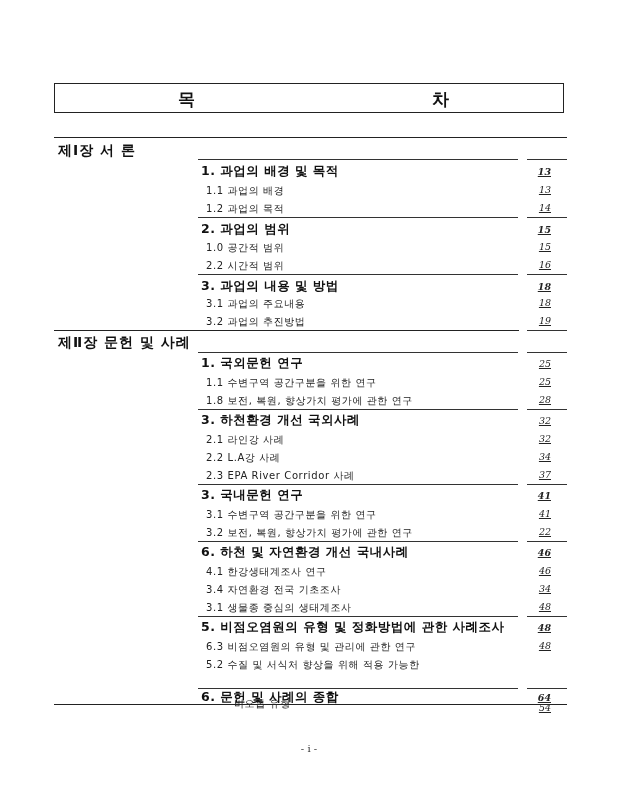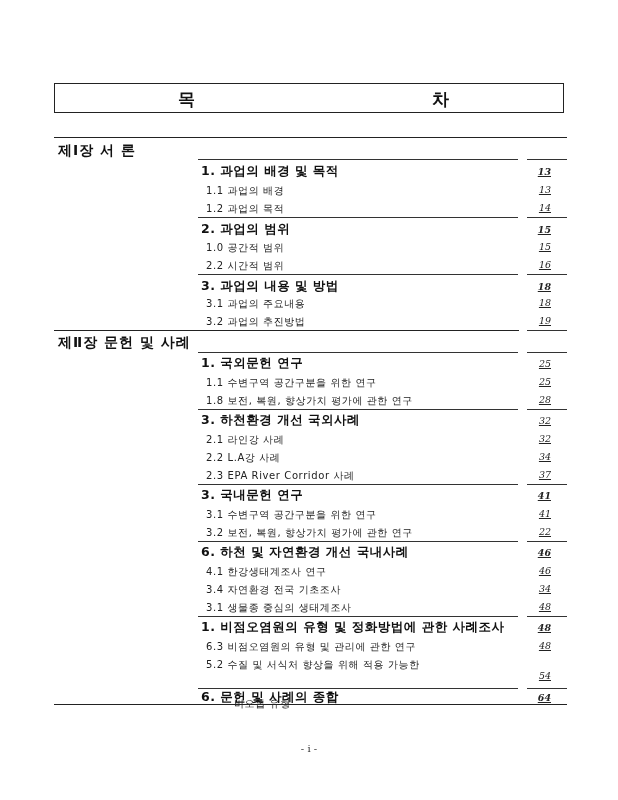--- a/index.html
+++ b/index.html
@@ -120,27 +120,27 @@
 <div class="pg b" style="top:547px">46</div>
 <div class="sub" style="top:565px">4.1 한강생태계조사 연구</div>
 <div class="pg" style="top:565px">46</div>
 <div class="sub" style="top:583px">3.4 자연환경 전국 기초조사</div>
 <div class="pg" style="top:583px">34</div>
 <div class="sub" style="top:601px">3.1 생물종 중심의 생태계조사</div>
 <div class="pg" style="top:601px">48</div>
 
 <div class="rule-sec" style="top:616px"></div>
 <div class="rule-pg" style="top:616px"></div>
-<div class="sec" style="top:619px">1. 비점오염원의 유형 및 정화방법에 관한 사례조사</div>
+<div class="sec" style="top:619px">5. 비점오염원의 유형 및 정화방법에 관한 사례조사</div>
 <div class="pg b" style="top:622px">48</div>
 <div class="sub" style="top:640px">6.3 비점오염원의 유형 및 관리에 관한 연구</div>
 <div class="pg" style="top:640px">48</div>
 <div class="sub" style="top:658px">5.2 수질 및 서식처 향상을 위해 적용 가능한</div>
 <div class="sub-cont" style="top:697px">비오톱 유형</div>
-<div class="pg" style="top:670px">54</div>
+<div class="pg" style="top:702px">54</div>
 
 <div class="rule-sec" style="top:688px"></div>
 <div class="rule-pg" style="top:688px"></div>
 <div class="sec" style="top:689px">6. 문헌 및 사례의 종합</div>
 <div class="pg b" style="top:692px">64</div>
 
 <div class="rule-full" style="top:704px"></div>
 
 <div class="footer">- i -</div>
 

